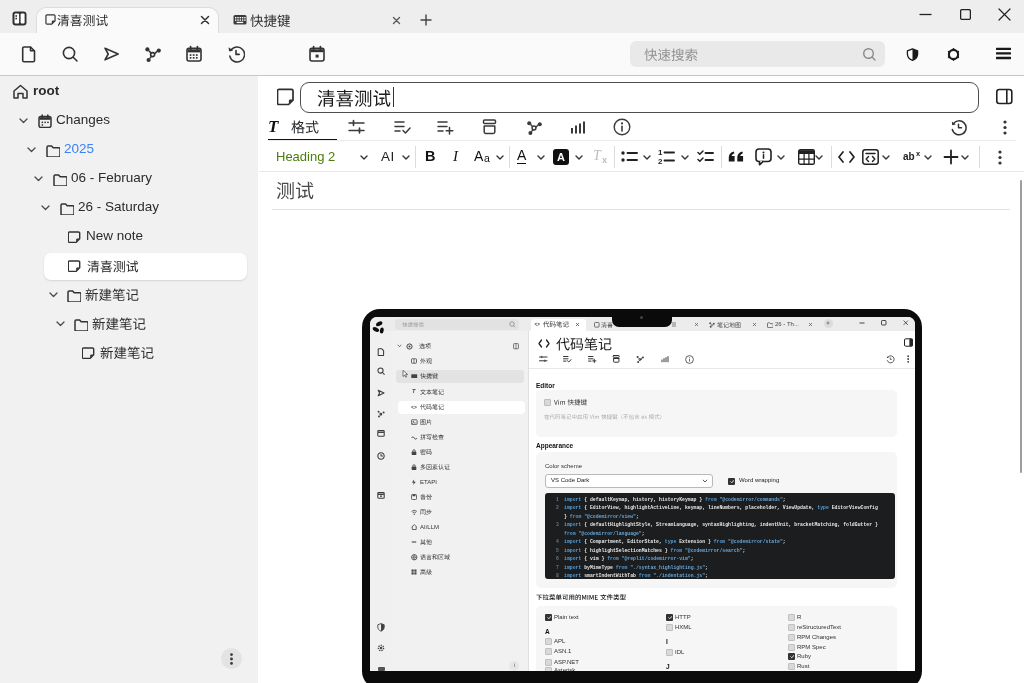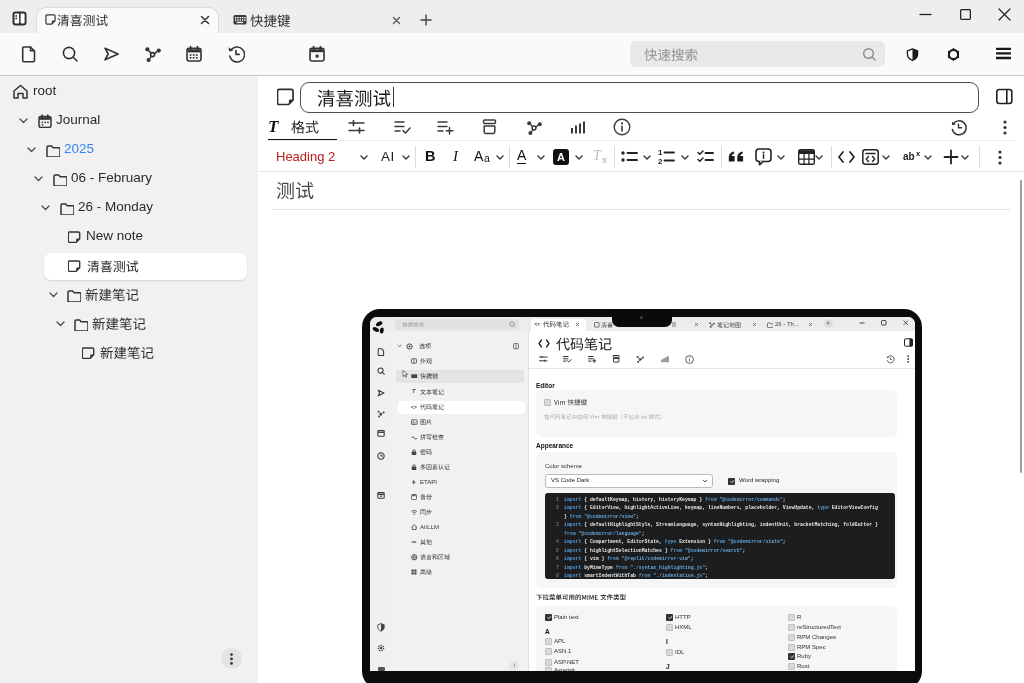--- a/index.html
+++ b/index.html
@@ -128,55 +128,55 @@
     <rect x="5.6" y="0.1" width="1.8" height="2.6" rx="0.8" fill="#1a1a1a" transform="rotate(300 6.5 6.5)"></rect>
     <circle cx="6.5" cy="6.5" r="4.6" stroke="#1a1a1a" fill="none" stroke-width="2.1"></circle>
   </svg>
 <svg class="abs" style="left:996px;top:46.5px;" width="15" height="13" viewBox="0 0 15 13">
     <path d="M0.8 1.8 H14.2 M0.8 6.4 H14.2 M0.8 11 H14.2" stroke="#1a1a1a" stroke-width="2.3" stroke-linecap="round"></path>
   </svg>
 <div class="abs" style="left:0;top:76px;width:258px;height:607px;background:#f1f1f1"></div>
 <svg class="abs" style="left:13px;top:84px;" width="15" height="15.5" viewBox="0 0 15 15.5">
     <path d="M7.5 1.5 L14 7 V14 H10 V9.5 H5 V14 H1 V7 Z" stroke="#333" fill="none" stroke-width="1.5" stroke-linejoin="round"></path>
   </svg>
-<div class="lat" style="left:33px;top:83.13px;font-size:13.5px;color:#2b2b2b;font-weight:normal;">root</div>
+<div class="lat" style="left:33px;top:83.13px;font-size:13.5px;color:#2b2b2b;font-weight:bold;">root</div>
 <svg class="abs" style="left:18.5px;top:118.2px;" width="9" height="6" viewBox="0 0 9 6">
     <path d="M1 1 L4.5 4.5 L8 1" stroke="#4a4a4a" fill="none" stroke-width="1.3" stroke-linecap="round" stroke-linejoin="round"></path>
   </svg>
 <svg class="abs" style="left:38px;top:113.5px;" width="14" height="14" viewBox="0 0 14 14">
     <rect x="1" y="2.4" width="12" height="11" rx="1.8" stroke="#333" fill="none" stroke-width="1.5"></rect>
     <path d="M1.5 5.8 h11 v-2.6 h-11 z" fill="#333"></path>
     <path d="M4.2 1 v2.4 M9.8 1 v2.4" stroke="#333" stroke-width="1.5" stroke-linecap="round"></path>
     <rect x="3.6" y="7.6" width="1.5" height="1.5" fill="#333"></rect>
     <rect x="6.4" y="7.6" width="1.5" height="1.5" fill="#333"></rect>
     <rect x="9.2" y="7.6" width="1.5" height="1.5" fill="#333"></rect>
     <rect x="3.6" y="10.2" width="1.5" height="1.5" fill="#333"></rect>
   </svg>
-<div class="lat" style="left:56px;top:112.13px;font-size:13.5px;color:#2b2b2b;font-weight:normal;">Journal</div>
+<div class="lat" style="left:56px;top:112.13px;font-size:13.5px;color:#2b2b2b;font-weight:normal;">Changes</div>
 <svg class="abs" style="left:26.5px;top:147.2px;" width="9" height="6" viewBox="0 0 9 6">
     <path d="M1 1 L4.5 4.5 L8 1" stroke="#4a4a4a" fill="none" stroke-width="1.3" stroke-linecap="round" stroke-linejoin="round"></path>
   </svg>
 <svg class="abs" style="left:46px;top:143.5px;" width="14" height="13" viewBox="0 0 14 13">
     <path d="M1 3.2 a1.2 1.2 0 0 1 1.2 -1.2 h3.4 l1.6 1.8 h5.6 a1.2 1.2 0 0 1 1.2 1.2 v6.8 a1.2 1.2 0 0 1 -1.2 1.2 h-10.6 a1.2 1.2 0 0 1 -1.2 -1.2 z" stroke="#333" fill="none" stroke-width="1.5" stroke-linejoin="round"></path>
   </svg>
 <div class="lat" style="left:64px;top:141.13px;font-size:13.5px;color:#3b82f6;font-weight:normal;">2025</div>
 <svg class="abs" style="left:33.5px;top:176.2px;" width="9" height="6" viewBox="0 0 9 6">
     <path d="M1 1 L4.5 4.5 L8 1" stroke="#4a4a4a" fill="none" stroke-width="1.3" stroke-linecap="round" stroke-linejoin="round"></path>
   </svg>
 <svg class="abs" style="left:53px;top:172.5px;" width="14" height="13" viewBox="0 0 14 13">
     <path d="M1 3.2 a1.2 1.2 0 0 1 1.2 -1.2 h3.4 l1.6 1.8 h5.6 a1.2 1.2 0 0 1 1.2 1.2 v6.8 a1.2 1.2 0 0 1 -1.2 1.2 h-10.6 a1.2 1.2 0 0 1 -1.2 -1.2 z" stroke="#333" fill="none" stroke-width="1.5" stroke-linejoin="round"></path>
   </svg>
 <div class="lat" style="left:71px;top:170.13px;font-size:13.5px;color:#2b2b2b;font-weight:normal;">06 - February</div>
 <svg class="abs" style="left:40.5px;top:205.2px;" width="9" height="6" viewBox="0 0 9 6">
     <path d="M1 1 L4.5 4.5 L8 1" stroke="#4a4a4a" fill="none" stroke-width="1.3" stroke-linecap="round" stroke-linejoin="round"></path>
   </svg>
 <svg class="abs" style="left:60px;top:201.5px;" width="14" height="13" viewBox="0 0 14 13">
     <path d="M1 3.2 a1.2 1.2 0 0 1 1.2 -1.2 h3.4 l1.6 1.8 h5.6 a1.2 1.2 0 0 1 1.2 1.2 v6.8 a1.2 1.2 0 0 1 -1.2 1.2 h-10.6 a1.2 1.2 0 0 1 -1.2 -1.2 z" stroke="#333" fill="none" stroke-width="1.5" stroke-linejoin="round"></path>
   </svg>
-<div class="lat" style="left:78px;top:199.13px;font-size:13.5px;color:#2b2b2b;font-weight:normal;">26 - Monday</div>
+<div class="lat" style="left:78px;top:199.13px;font-size:13.5px;color:#2b2b2b;font-weight:normal;">26 - Saturday</div>
 <svg class="abs" style="left:68px;top:230.5px;" width="13" height="13" viewBox="0 0 13 13">
     <path d="M1.5 1 h9 a1.2 1.2 0 0 1 1.2 1.2 v5.6 l-3.7 3.6 h-6.5 a1.2 1.2 0 0 1 -1.2 -1.2 v-8 a1.2 1.2 0 0 1 1.2 -1.2 z" stroke="#333" fill="none" stroke-width="1.4" stroke-linejoin="round"></path>
     <path d="M11.6 7.5 h-2.3 a1.1 1.1 0 0 0 -1.1 1.1 v2.7 z" fill="#333"></path>
   </svg>
 <div class="lat" style="left:86px;top:228.13px;font-size:13.5px;color:#2b2b2b;font-weight:normal;">New note</div>
 <div class="abs" style="left:44px;top:252.5px;width:203px;height:27px;background:#fff;border-radius:7px;box-shadow:0 1px 2px rgba(0,0,0,0.12)"></div>
 <svg class="abs" style="left:68px;top:259.5px;" width="13" height="13" viewBox="0 0 13 13">
     <path d="M1.5 1 h9 a1.2 1.2 0 0 1 1.2 1.2 v5.6 l-3.7 3.6 h-6.5 a1.2 1.2 0 0 1 -1.2 -1.2 v-8 a1.2 1.2 0 0 1 1.2 -1.2 z" stroke="#333" fill="none" stroke-width="1.4" stroke-linejoin="round"></path>
     <path d="M11.6 7.5 h-2.3 a1.1 1.1 0 0 0 -1.1 1.1 v2.7 z" fill="#333"></path>
   </svg>
@@ -280,21 +280,21 @@
     <path d="M3 5.4 A7 7 0 1 1 2.3 10.4" stroke="#333" fill="none" stroke-width="1.5" stroke-linecap="round"></path>
     <path d="M1.8 2.4 l0.5 3.6 l3.6 -0.5 z" fill="#333"></path>
     <path d="M8.5 5.2 V8.8 H11.5" stroke="#333" fill="none" stroke-width="1.5" stroke-linecap="round" stroke-linejoin="round"></path>
   </svg>
 <svg class="abs" style="left:1003px;top:120px;" width="4" height="15" viewBox="0 0 4 15">
     <circle cx="2" cy="2" r="1.6" fill="#333"></circle>
     <circle cx="2" cy="7.5" r="1.6" fill="#333"></circle>
     <circle cx="2" cy="13" r="1.6" fill="#333"></circle>
   </svg>
 <div class="abs" style="left:259px;top:141.2px;width:765px;height:30.8px;border-bottom:1px solid #e8e8e8"></div>
-<div class="lat" style="left:276px;top:148.94px;font-size:13px;color:#b91c1c;font-weight:normal;">Heading 2</div>
+<div class="lat" style="left:276px;top:148.94px;font-size:13px;color:#4d7c0f;font-weight:normal;">Heading 2</div>
 <svg class="abs" style="left:360px;top:154.5px;" width="8" height="6" viewBox="0 0 8 6">
     <path d="M1 1 L4 4 L7 1" stroke="#333" fill="none" stroke-width="1.4" stroke-linecap="round" stroke-linejoin="round"></path>
   </svg>
 <div class="lat" style="left:381px;top:148.63px;font-size:13.5px;color:#222;font-weight:normal;letter-spacing:0.5px">AI</div>
 <svg class="abs" style="left:402px;top:154.5px;" width="8" height="6" viewBox="0 0 8 6">
     <path d="M1 1 L4 4 L7 1" stroke="#333" fill="none" stroke-width="1.4" stroke-linecap="round" stroke-linejoin="round"></path>
   </svg>
 <div class="abs" style="left:415px;top:146px;width:1px;height:22px;background:#dcdcdc"></div>
 <div class="lat" style="left:425px;top:148.01px;font-size:14.5px;color:#111;font-weight:bold;">B</div>
 <div class="lat" style="left:453px;top:147.7px;font-size:15px;color:#111;font-weight:normal;font-family:Liberation Serif,serif;font-style:italic">I</div>

